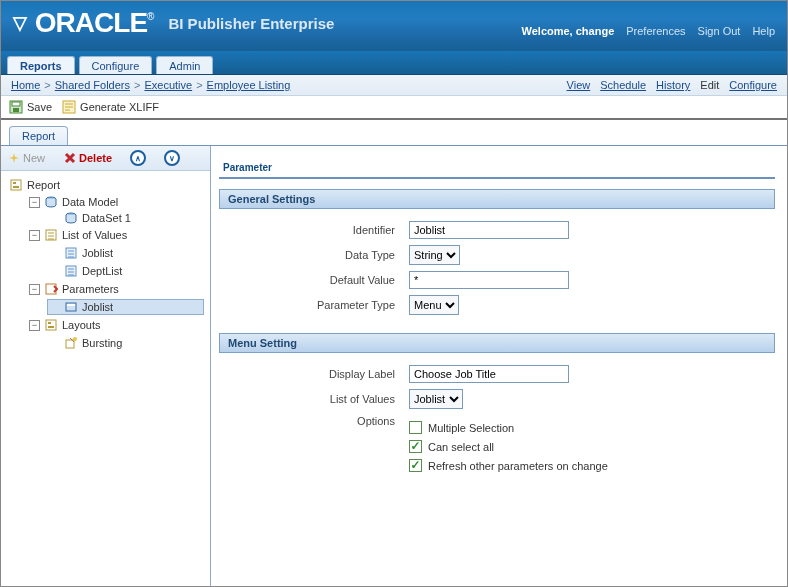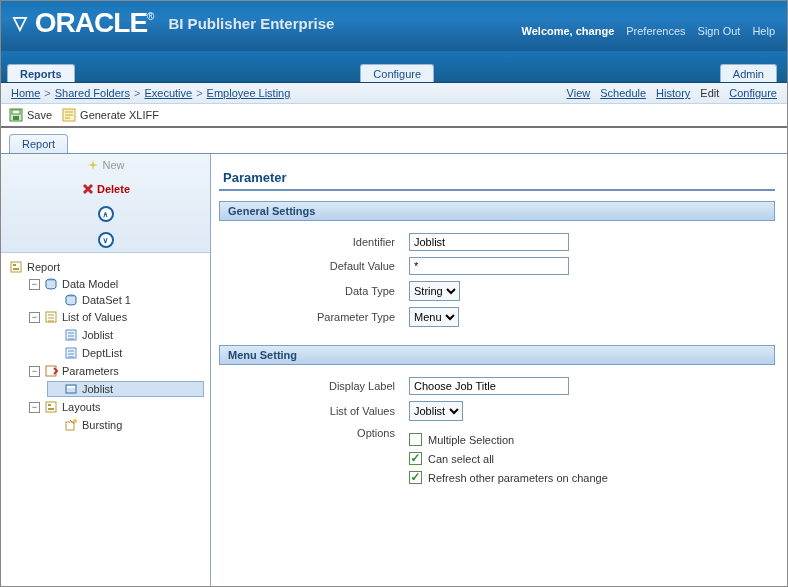--- a/index.html
+++ b/index.html
@@ -32,23 +32,22 @@
   .header-right { display:flex; align-items:center; gap:12px; font-size:11px; padding-bottom:2px; }
   .welcome { font-weight:bold; color:#fff; }
   .hdr-link { color:#cfe4f7; text-decoration:none; }
 
   
   .tabbar {
     background: linear-gradient(to bottom,#1a74b6,#155e92);
     display:flex;
     align-items:flex-end;
     padding:0 6px;
-    height:32px;
+    height:24px;
     border-bottom:1px solid #0f4a74;
-    justify-content:space-between;
   }
   .tab {
     background:#eaf2f9;
     color:#1a4b8c;
     font-size:11px;
     padding:3px 12px 2px;
     margin-right:4px;
     border:1px solid #9ab6d4;
     border-bottom:none;
     border-radius:3px 3px 0 0;
@@ -107,23 +106,22 @@
     background:#fff;
     display:flex;
     flex-direction:column;
   }
   .left-toolbar {
     background:linear-gradient(to bottom,#eef5fb,#dde9f5);
     border-bottom:1px solid #b9ccdf;
     padding:4px 6px;
     display:flex;
     align-items:center;
-    gap:10px;
-    font-size:11px;
-    flex-direction:column;
+    gap:18px;
+    font-size:11px;
   }
   .lt-new { color:#999; display:flex; align-items:center; gap:2px; }
   .lt-del { color:#b00; font-weight:bold; display:flex; align-items:center; gap:2px; cursor:pointer;}
   .circle-btn {
     display:inline-flex; align-items:center; justify-content:center;
     width:16px; height:16px; border-radius:50%;
     border:2px solid #1a5fa0;
     color:#1a5fa0; font-size:8px; font-weight:bold; cursor:pointer;
     background:#fff;
   }
@@ -132,21 +130,21 @@
   .tree ul { list-style:none; padding-left:0; }
   .tree li { margin:2px 0; }
   .trow { display:flex; align-items:center; gap:4px; padding:1px 2px; cursor:pointer; }
   .trow.selected { background:#cfe1f3; border:1px solid #8faed0; padding:0 1px; }
   .expander { width:11px; height:11px; border:1px solid #888; display:inline-flex; align-items:center; justify-content:center; font-size:9px; line-height:9px; background:#fff; color:#555; }
   .spacer11 { display:inline-block; width:11px; }
   .tree .children { padding-left:20px; }
 
   
   .right-panel { flex:1; padding:14px 12px 10px 8px; overflow:auto; }
-  .page-title { font-size:13px; color:#0f4b82; font-weight:bold; border-bottom:2px solid #6a92ba; padding:2px 4px 4px; margin-bottom:10px; }
+  .page-title { font-size:10px; color:#0f4b82; font-weight:bold; border-bottom:2px solid #6a92ba; padding:2px 4px 4px; margin-bottom:10px; }
   .section-bar {
     background:linear-gradient(to bottom,#dbe9f7,#b8d1eb);
     border:1px solid #7da1c6;
     color:#224a73;
     font-weight:bold;
     font-size:11px;
     padding:3px 8px;
     margin-bottom:12px;
   }
   .form-table { width:100%; }
@@ -407,30 +405,30 @@
   <div class="right-panel">
     <div class="page-title">Parameter</div>
 
     <div class="section-bar">General Settings</div>
     <div class="form-table">
       <div class="form-row">
         <div class="form-label">Identifier</div>
         <div class="form-field"><input type="text" value="Joblist" style=""></div>
       </div>
       <div class="form-row">
-        <div class="form-label">Default Value</div>
-        <div class="form-field"><input type="text" value="*" style=""></div>
-      </div>
-      <div class="form-row">
         <div class="form-label">Data Type</div>
         <div class="form-field">
           <select>
             <option>String</option>
           </select>
         </div>
+      </div>
+      <div class="form-row">
+        <div class="form-label">Default Value</div>
+        <div class="form-field"><input type="text" value="*" style=""></div>
       </div>
       <div class="form-row">
         <div class="form-label">Parameter Type</div>
         <div class="form-field">
           <select>
             <option>Menu</option>
           </select>
         </div>
       </div>
     </div>

